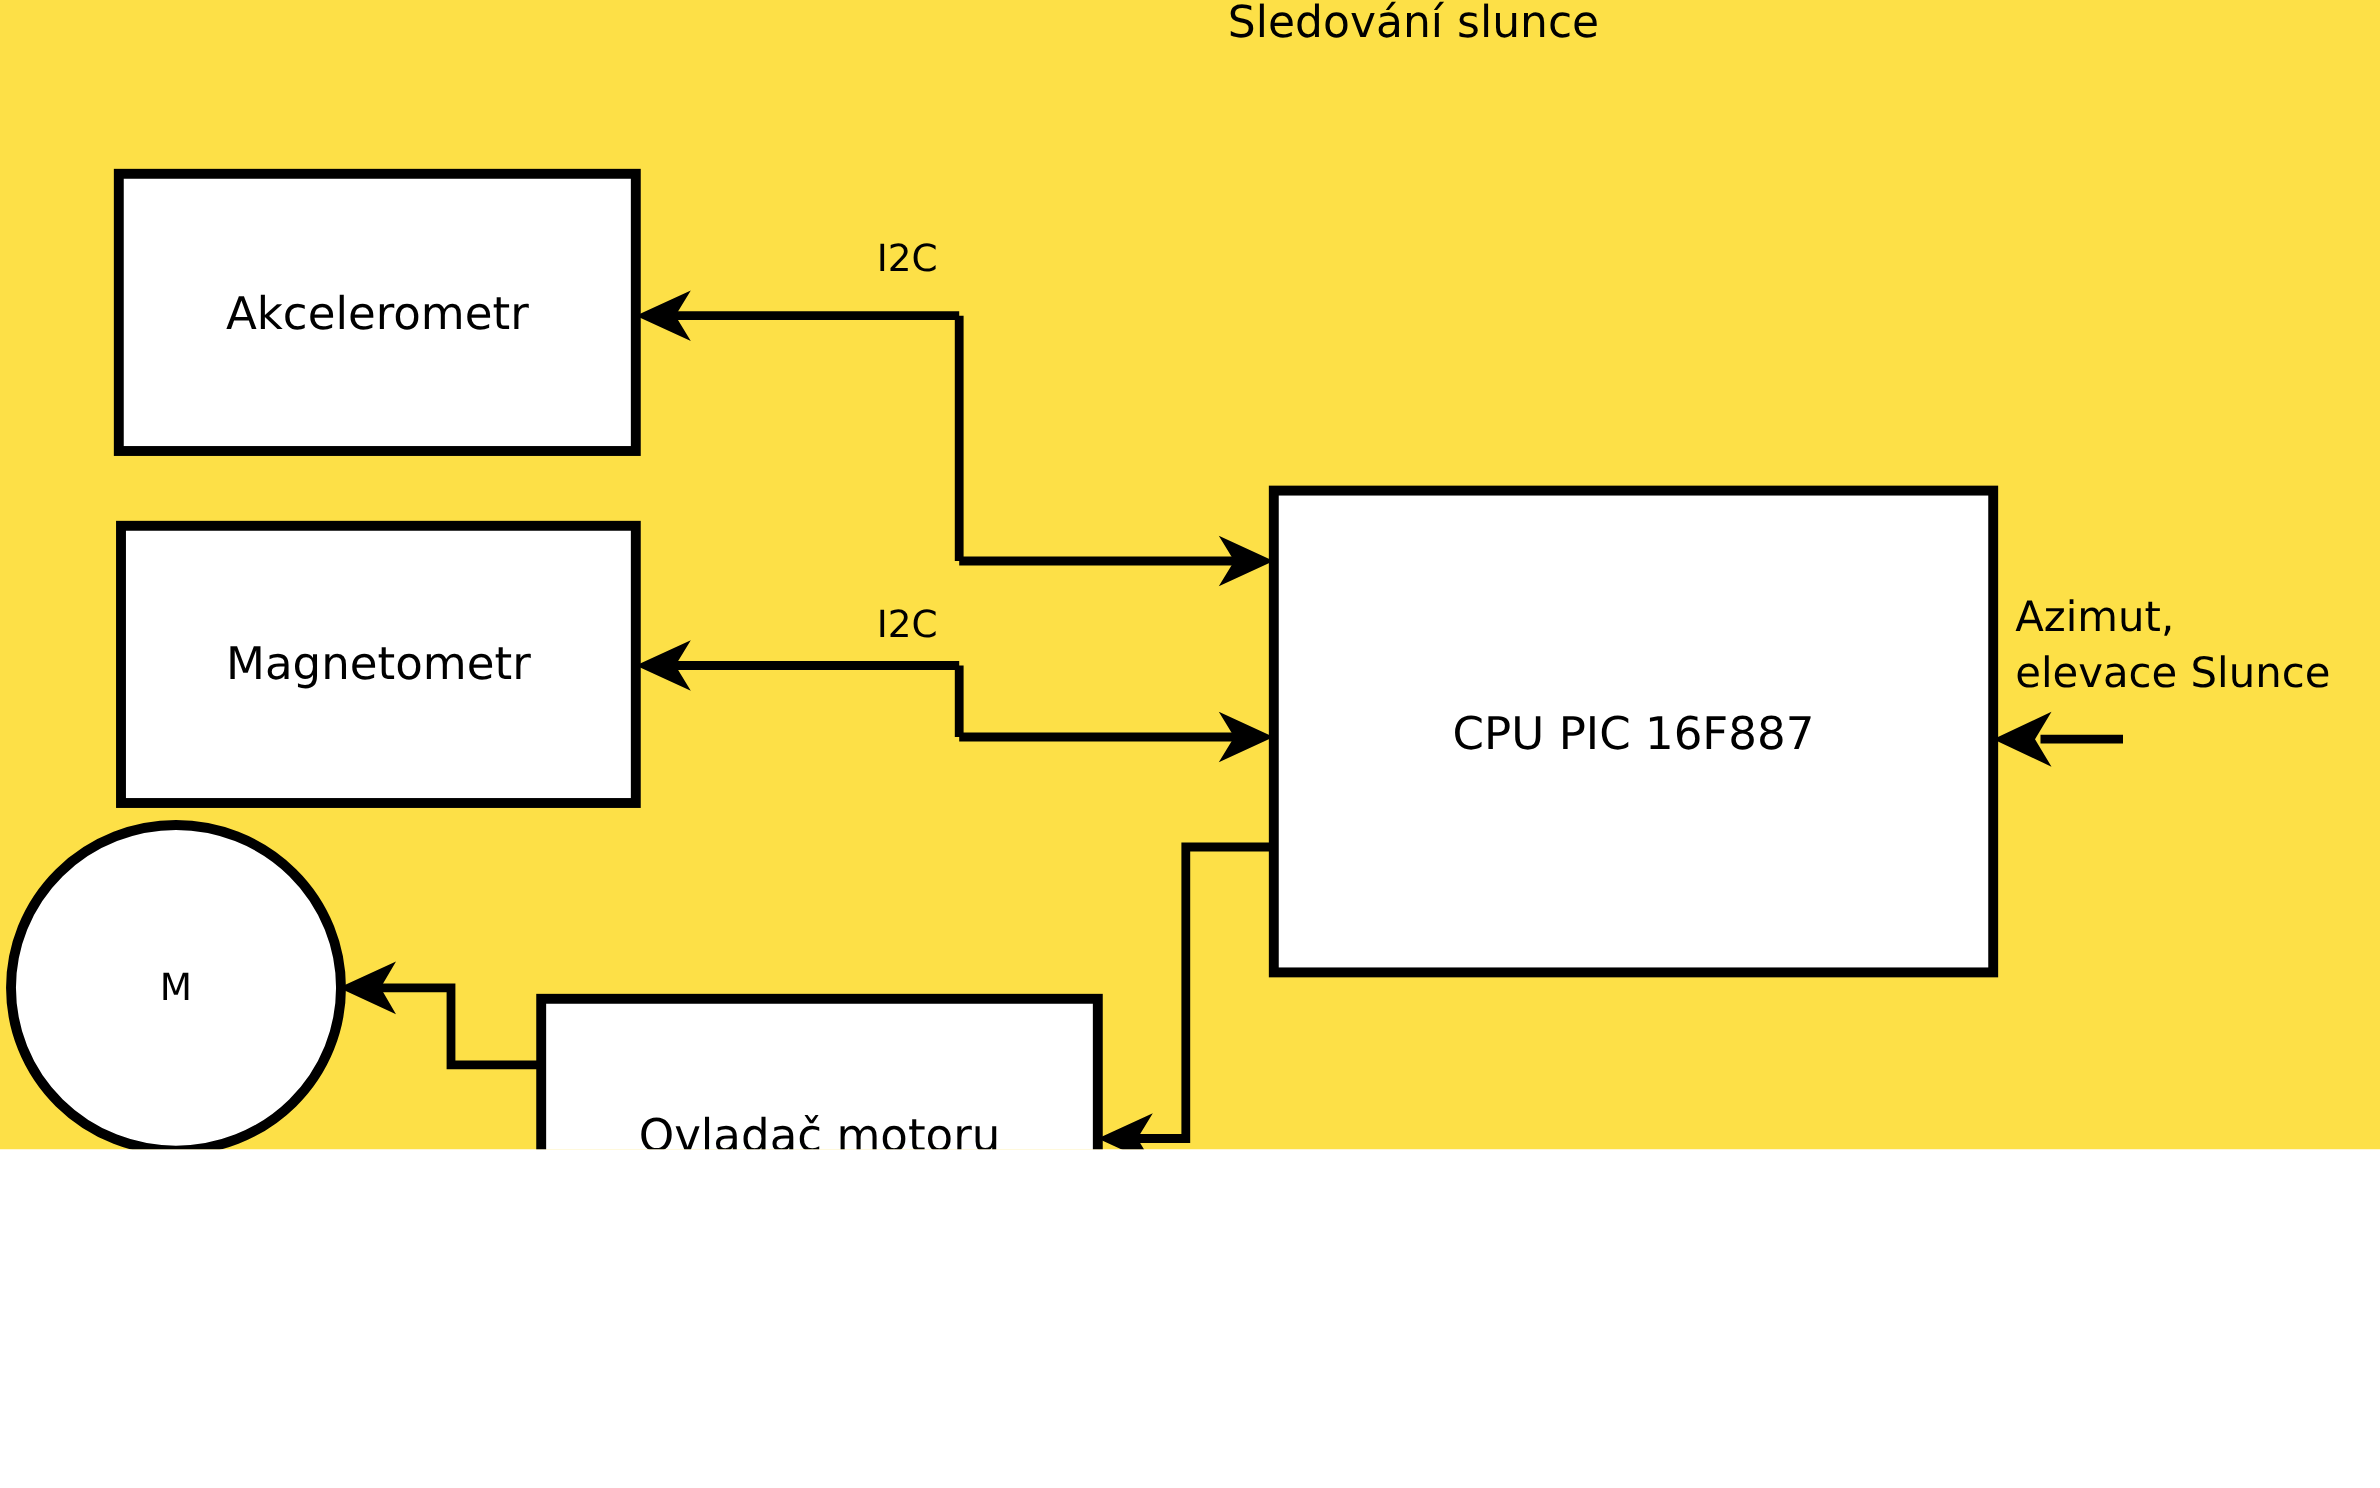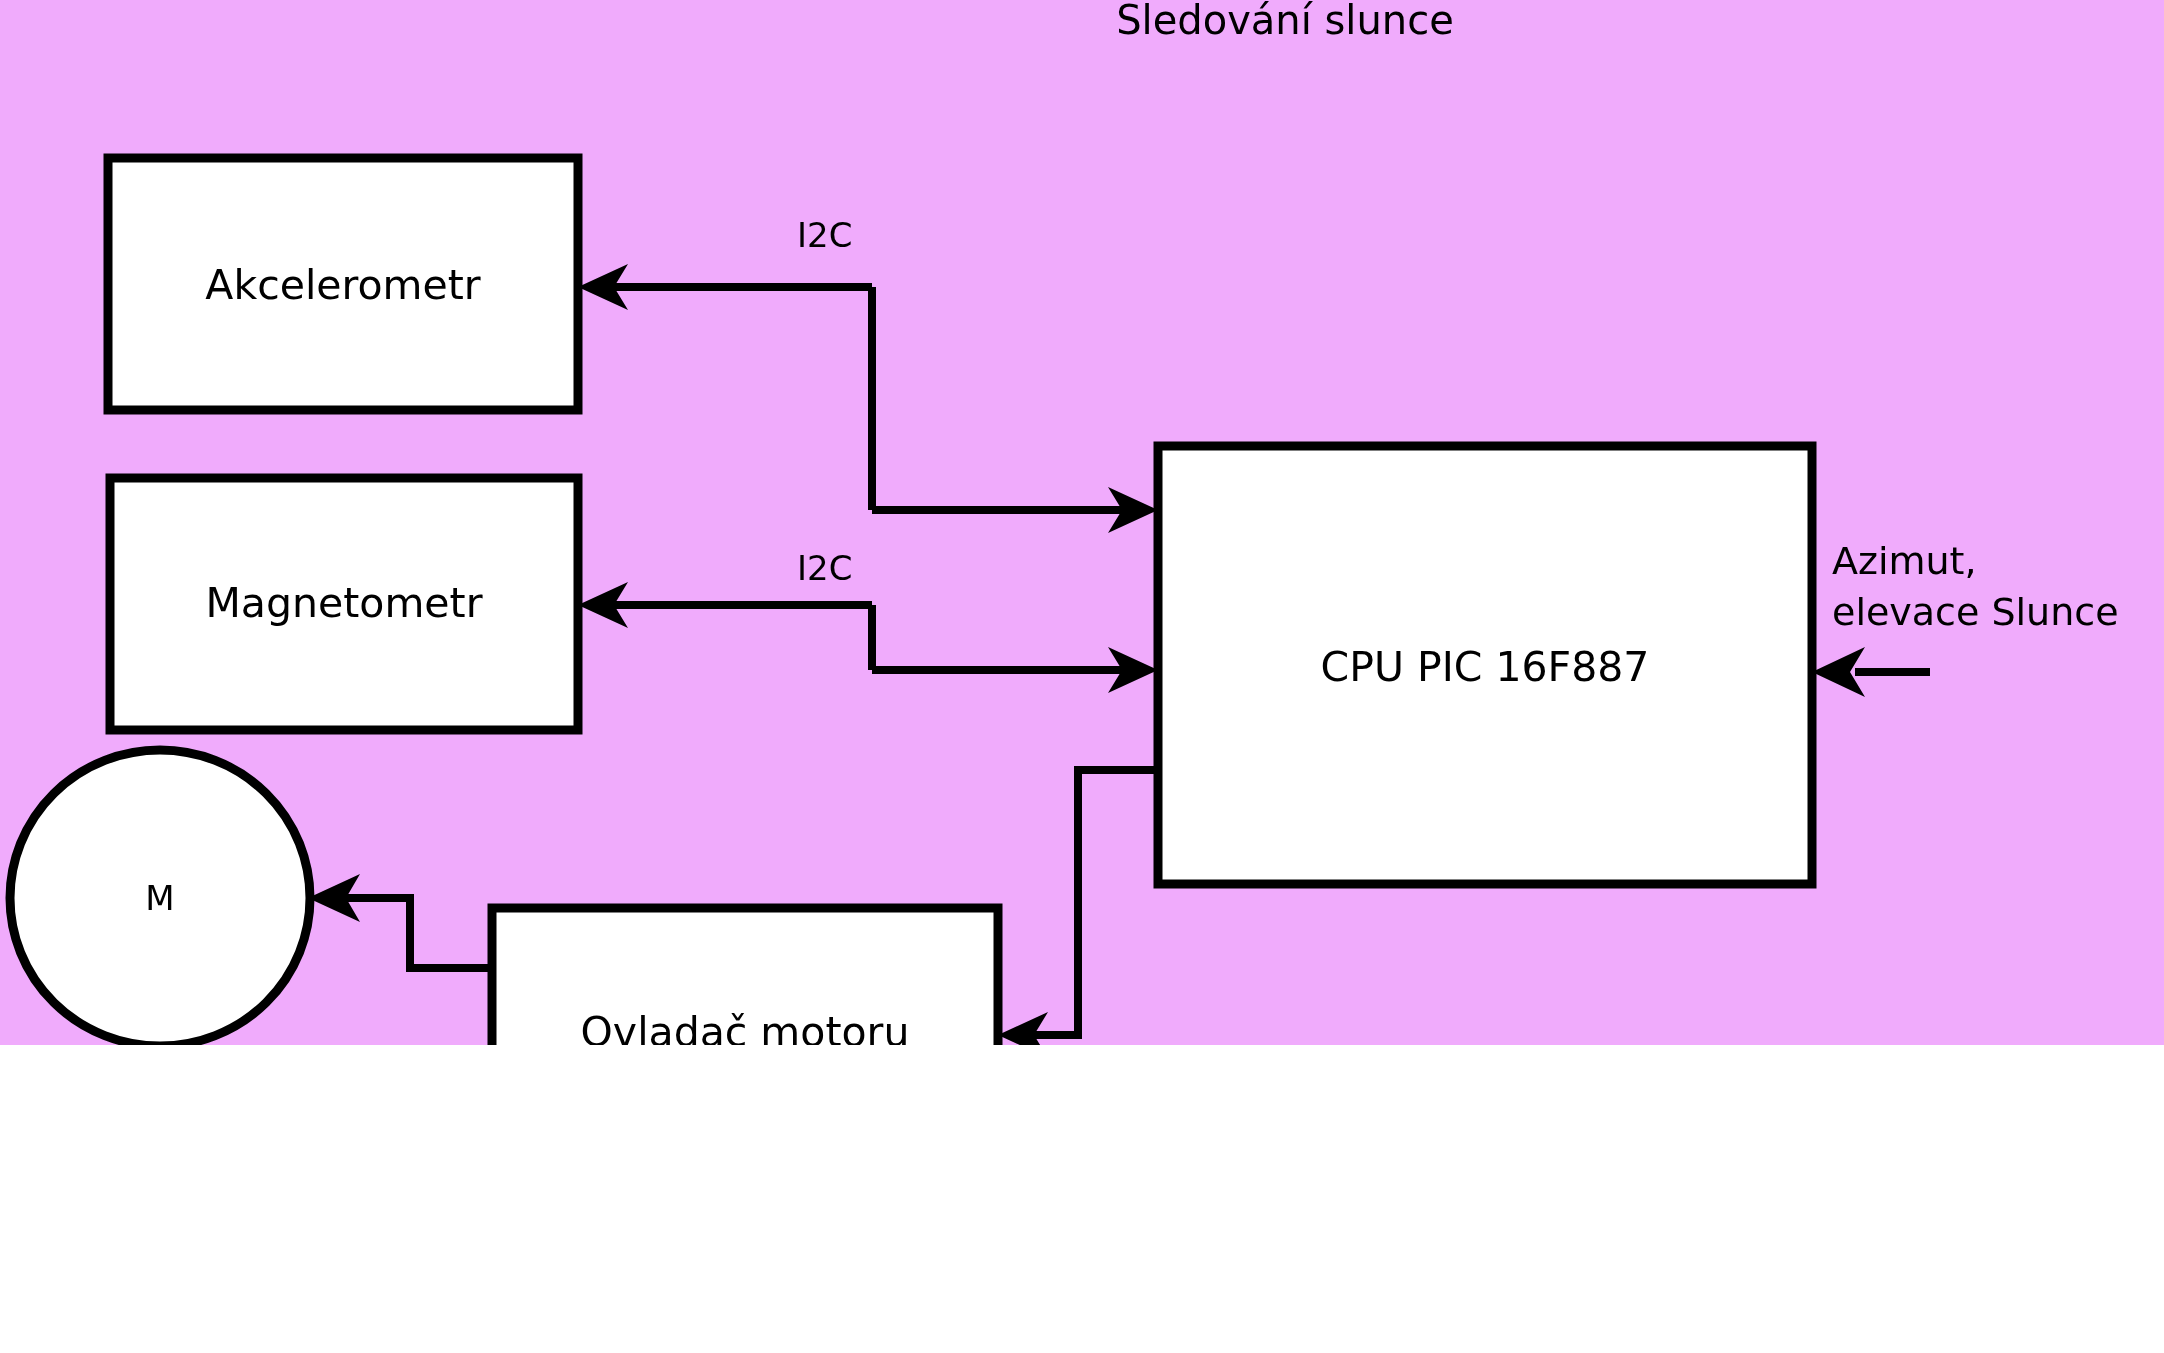--- a/index.html
+++ b/index.html
@@ -9,21 +9,21 @@
     background: #ffffff;
   }
   body {
     font-family: "DejaVu Sans", sans-serif;
     color: #000000;
   }
   #canvas {
     position: relative;
     width: 2164px;
     height: 1045px;
-    background: #f0abfc;
+    background: #fde047;
     overflow: hidden;
   }
   #diagram-svg {
     position: absolute;
     left: 0;
     top: 0;
     width: 2164px;
     height: 1353px;
   }
   .node-box {

